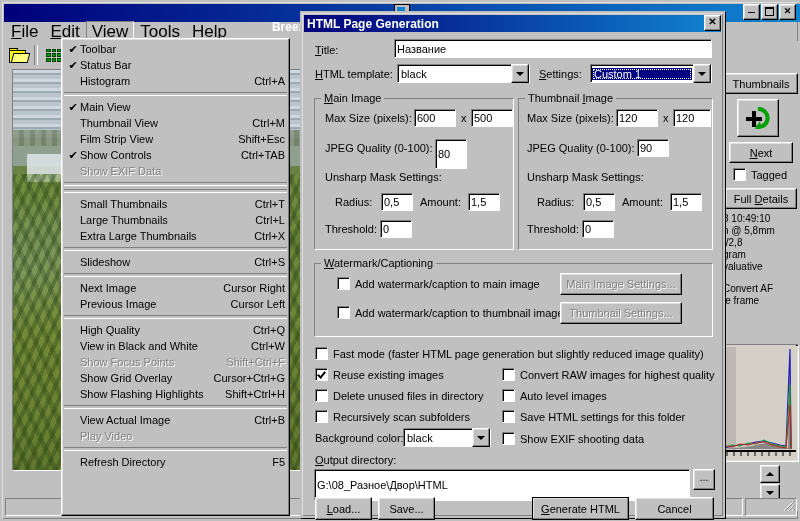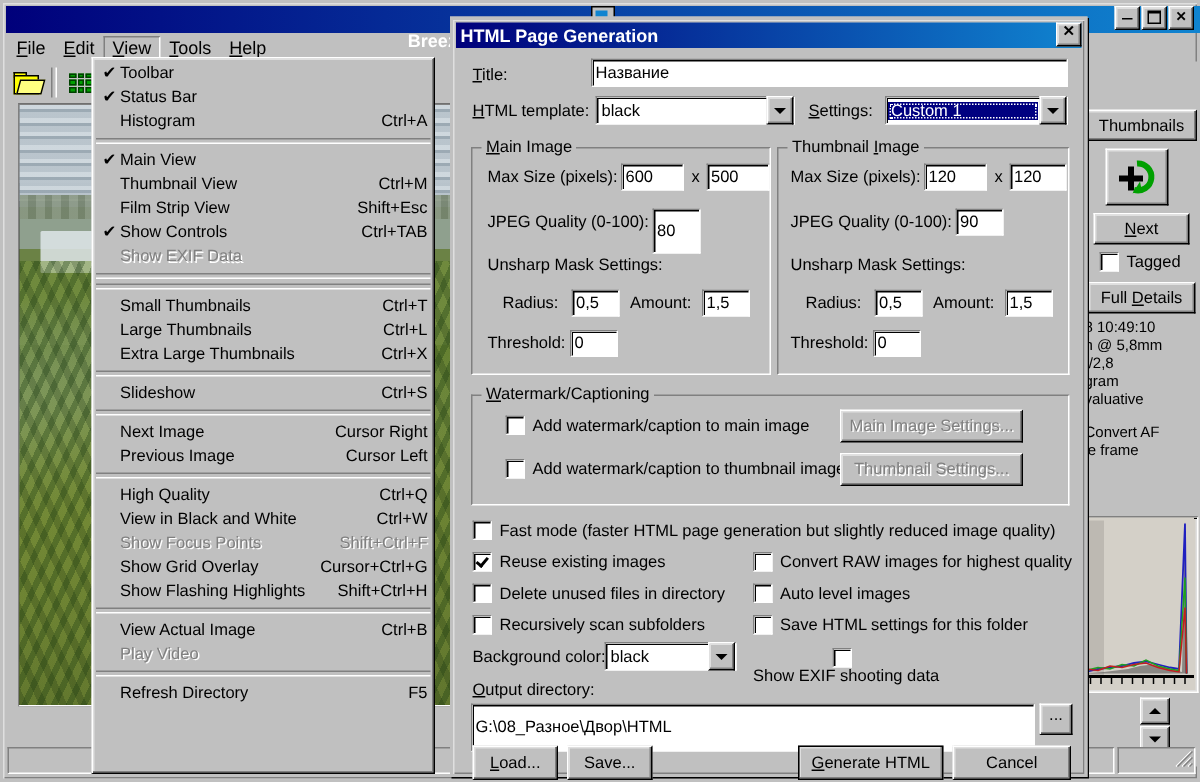--- a/index.html
+++ b/index.html
@@ -22,21 +22,21 @@
              color:#ffffff;font-weight:bold;font-size:12px;
              display:flex;align-items:center;padding-left:2px;box-sizing:border-box;flex-direction:column;}
   .app-icon{width:14px;height:14px;margin-right:3px;background:#c0c0c0;border:1px solid #000;
             display:inline-block;position:relative;flex:0 0 auto;}
   .app-icon:after{content:"";position:absolute;left:2px;top:2px;width:8px;height:8px;background:#1084d0;}
   .titlebtns{position:absolute;right:2px;top:2px;display:flex;gap:1px;}
   .tbtn{width:15px;height:14px;background:#c0c0c0;border:1px solid;
         border-color:#ffffff #000000 #000000 #ffffff;box-shadow:inset -1px -1px 0 #808080, inset 1px 1px 0 #dfdfdf;
         font-size:9px;line-height:12px;text-align:center;color:#000;font-weight:bold;}
   .app-menubar{position:absolute;left:3px;top:21px;height:17px;display:flex;align-items:center;}
-  .mb-item{padding:1px 6px;font-size:12px;color:#000;}
+  .mb-item{padding:1px 6px;font-size:17px;color:#000;}
   .mb-item.active{background:#c0c0c0;border:1px solid;border-color:#808080 #ffffff #ffffff #808080;padding:0 5px;}
   .u{text-decoration:underline;}
 
   .app-toolbar{position:absolute;left:3px;top:39px;width:738px;height:26px;background:#c0c0c0;}
   .tb-btn{width:24px;height:23px;background:#c0c0c0;border:1px solid #c0c0c0;
           display:inline-flex;align-items:center;justify-content:center;position:relative;}
   .tb-sep{display:inline-block;width:2px;height:20px;border-left:1px solid #808080;border-right:1px solid #ffffff;margin:0 3px;vertical-align:top;}
 
   
   .ico-folder{width:18px;height:14px;position:relative;}
@@ -521,21 +521,21 @@
       <span>Save HTML settings for this folder</span>
     </div>
 
     <div class="lab" style="position:absolute;left:13px;top:419px;">Background color:</div>
     <div class="combo" style="position:absolute;left:101px;top:415px;width:88px;height:19px;">
       <span class="cval">black</span>
       <span class="carr">
           <span class="tri"></span>
         </span>
     </div>
-    <div class="chkrow" style="position:absolute;left:200px;top:419px;flex-direction:column;">
+    <div class="chkrow" style="position:absolute;left:200px;top:419px;">
       <span class="cb"></span>
       <span>Show EXIF shooting data</span>
     </div>
 
     <div class="lab" style="position:absolute;left:13px;top:441px;">
       <span class="u">O</span>utput directory:
     </div>
     <div class="txt" style="position:absolute;left:12px;top:456px;width:376px;height:32px;">G:\08_Разное\Двор\HTML</div>
     <div class="btn" style="position:absolute;left:391px;top:456px;width:20px;height:19px;">
       <span style="margin-top:-5px;">...</span>

